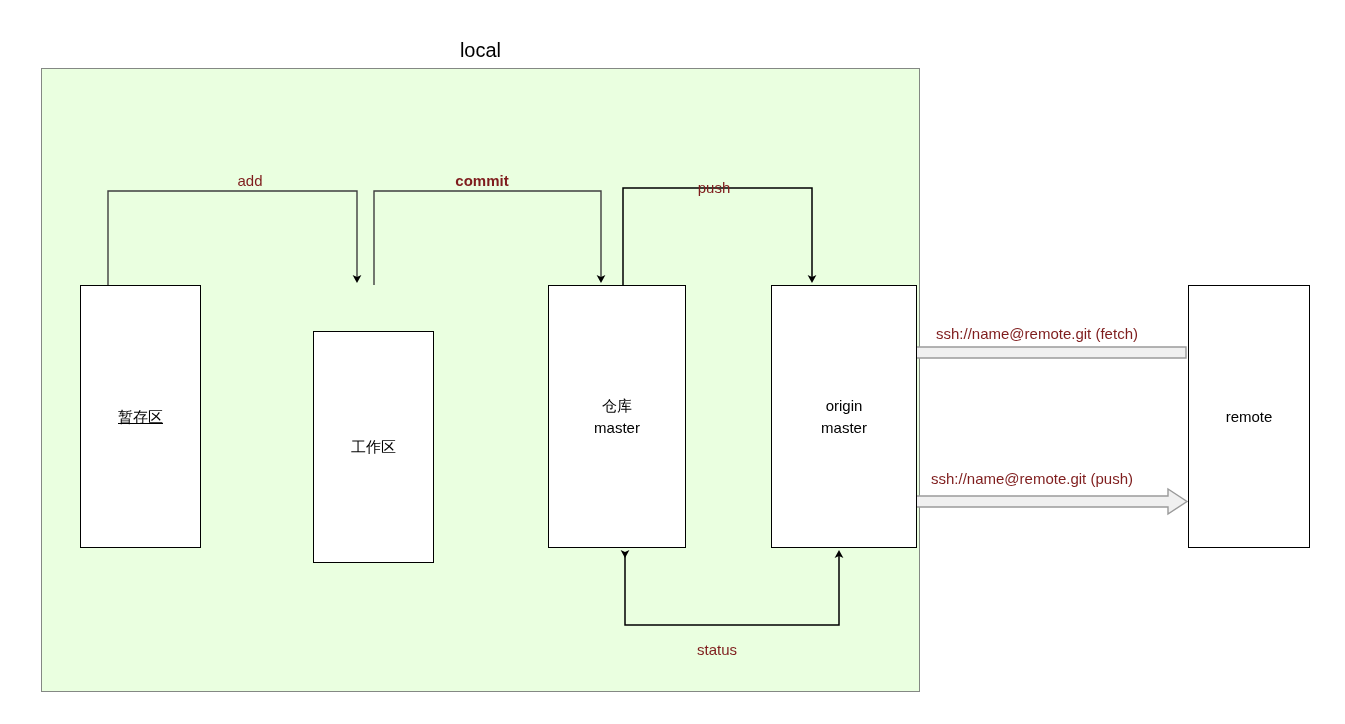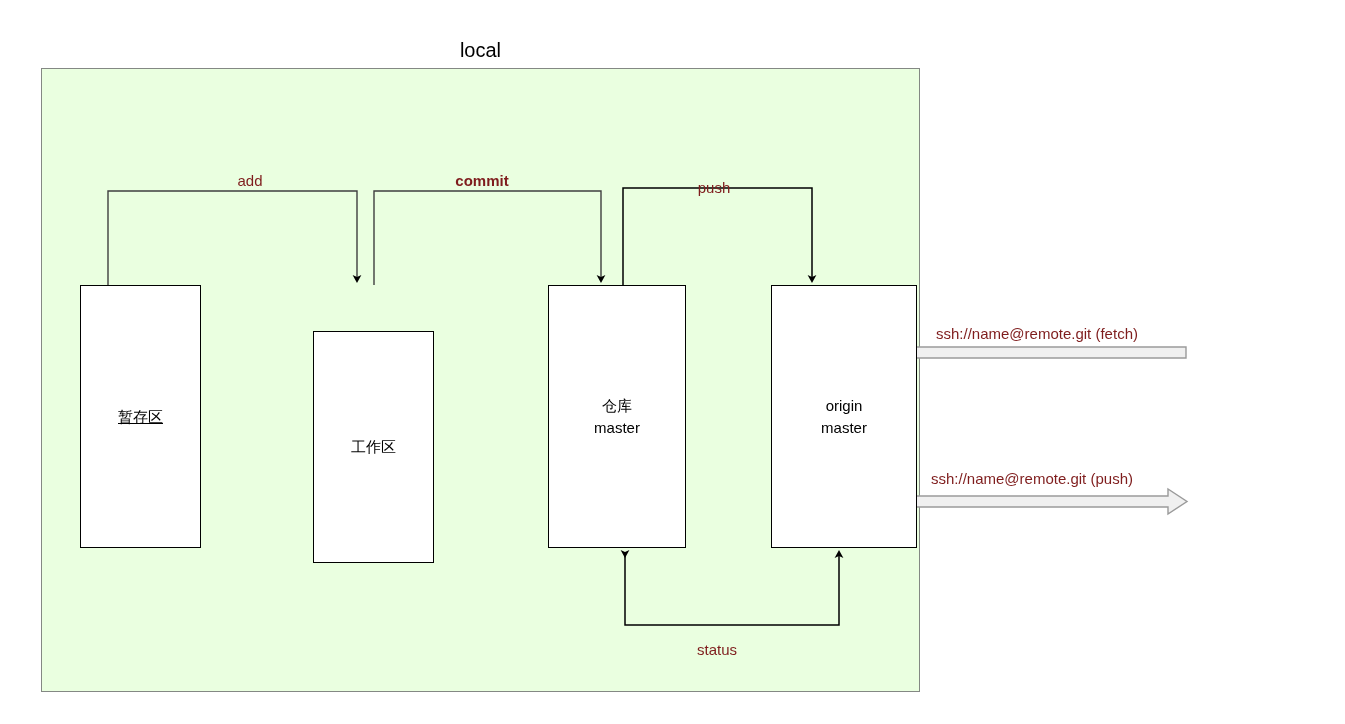--- a/index.html
+++ b/index.html
@@ -142,14 +142,17 @@
   <div class="node" style="left:548px; top:285px; width:138px; height:263px;">
     <span>仓库</span>
     <span class="line2">master</span>
   </div>
 
   <div class="node" style="left:771px; top:285px; width:146px; height:263px;">
     <span>origin</span>
     <span class="line2">master</span>
   </div>
 
+  <div class="node" style="left:1188px; top:285px; width:122px; height:263px;">
+    <span>remote</span>
+  </div>
 
 </div>
 
 </body></html>

